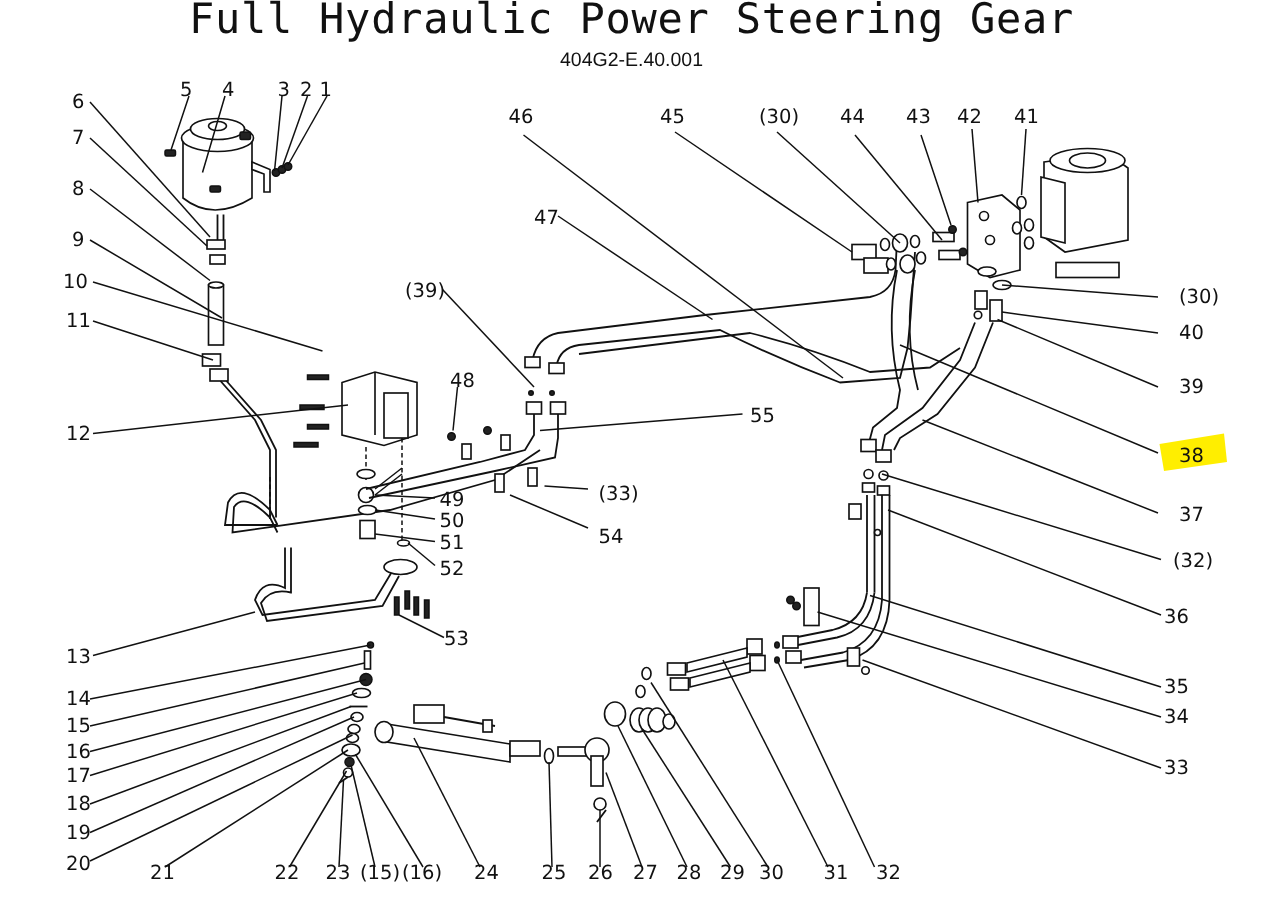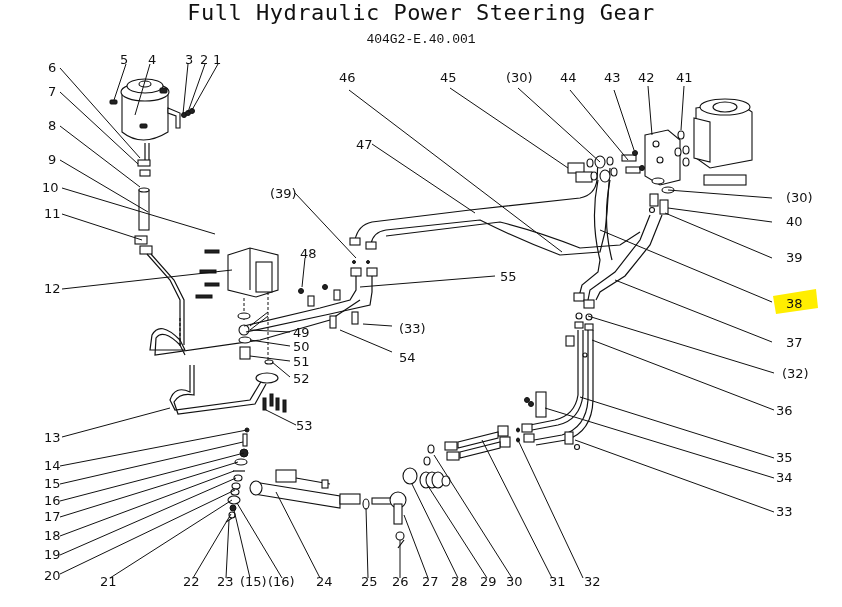--- a/index.html
+++ b/index.html
@@ -1,18 +1,18 @@
 <!DOCTYPE html>
 <html><head>
 <meta charset="utf-8">
 <style>
   html, body { margin: 0; padding: 0; background: #ffffff; }
   body { width: 842px; height: 607px; position: relative; overflow: hidden; font-family: "DejaVu Sans", sans-serif; }
-  .title { position: absolute; left: 0; width: 842px; top: 0; text-align: center; font-family: "DejaVu Sans Mono", "Liberation Mono", monospace; font-size: 22px; letter-spacing: 0.5px; color: #111; line-height: 26px; }
-  .subtitle { position: absolute; left: 0; width: 842px; top: 32px; text-align: center; font-family: Liberation Mono, monospace; font-size: 13px; color: #111; }
+  .title { position: absolute; left: 0; width: 842px; top: 0; text-align: center; font-family: "DejaVu Sans Mono", "Liberation Mono", monospace; font-size: 28px; letter-spacing: 0.5px; color: #111; line-height: 26px; }
+  .subtitle { position: absolute; left: 0; width: 842px; top: 32px; text-align: center; font-family: Liberation Sans, sans-serif; font-size: 13px; color: #111; }
   svg#drawing { position: absolute; left: 0; top: 0; }
   .lbl { font-family: "DejaVu Sans", sans-serif; font-size: 13px; fill: #111; }
   .ln { stroke: #111; stroke-width: 1; fill: none; }
   .part { stroke: #111; stroke-width: 1.1; fill: #fff; }
   .thick { stroke: #111; stroke-width: 1.2; fill: none; }
   .dark { fill: #222; stroke: #111; stroke-width: 1; }
   .hl { fill: #ffee00; }
 </style>
 </head>
 <body>

